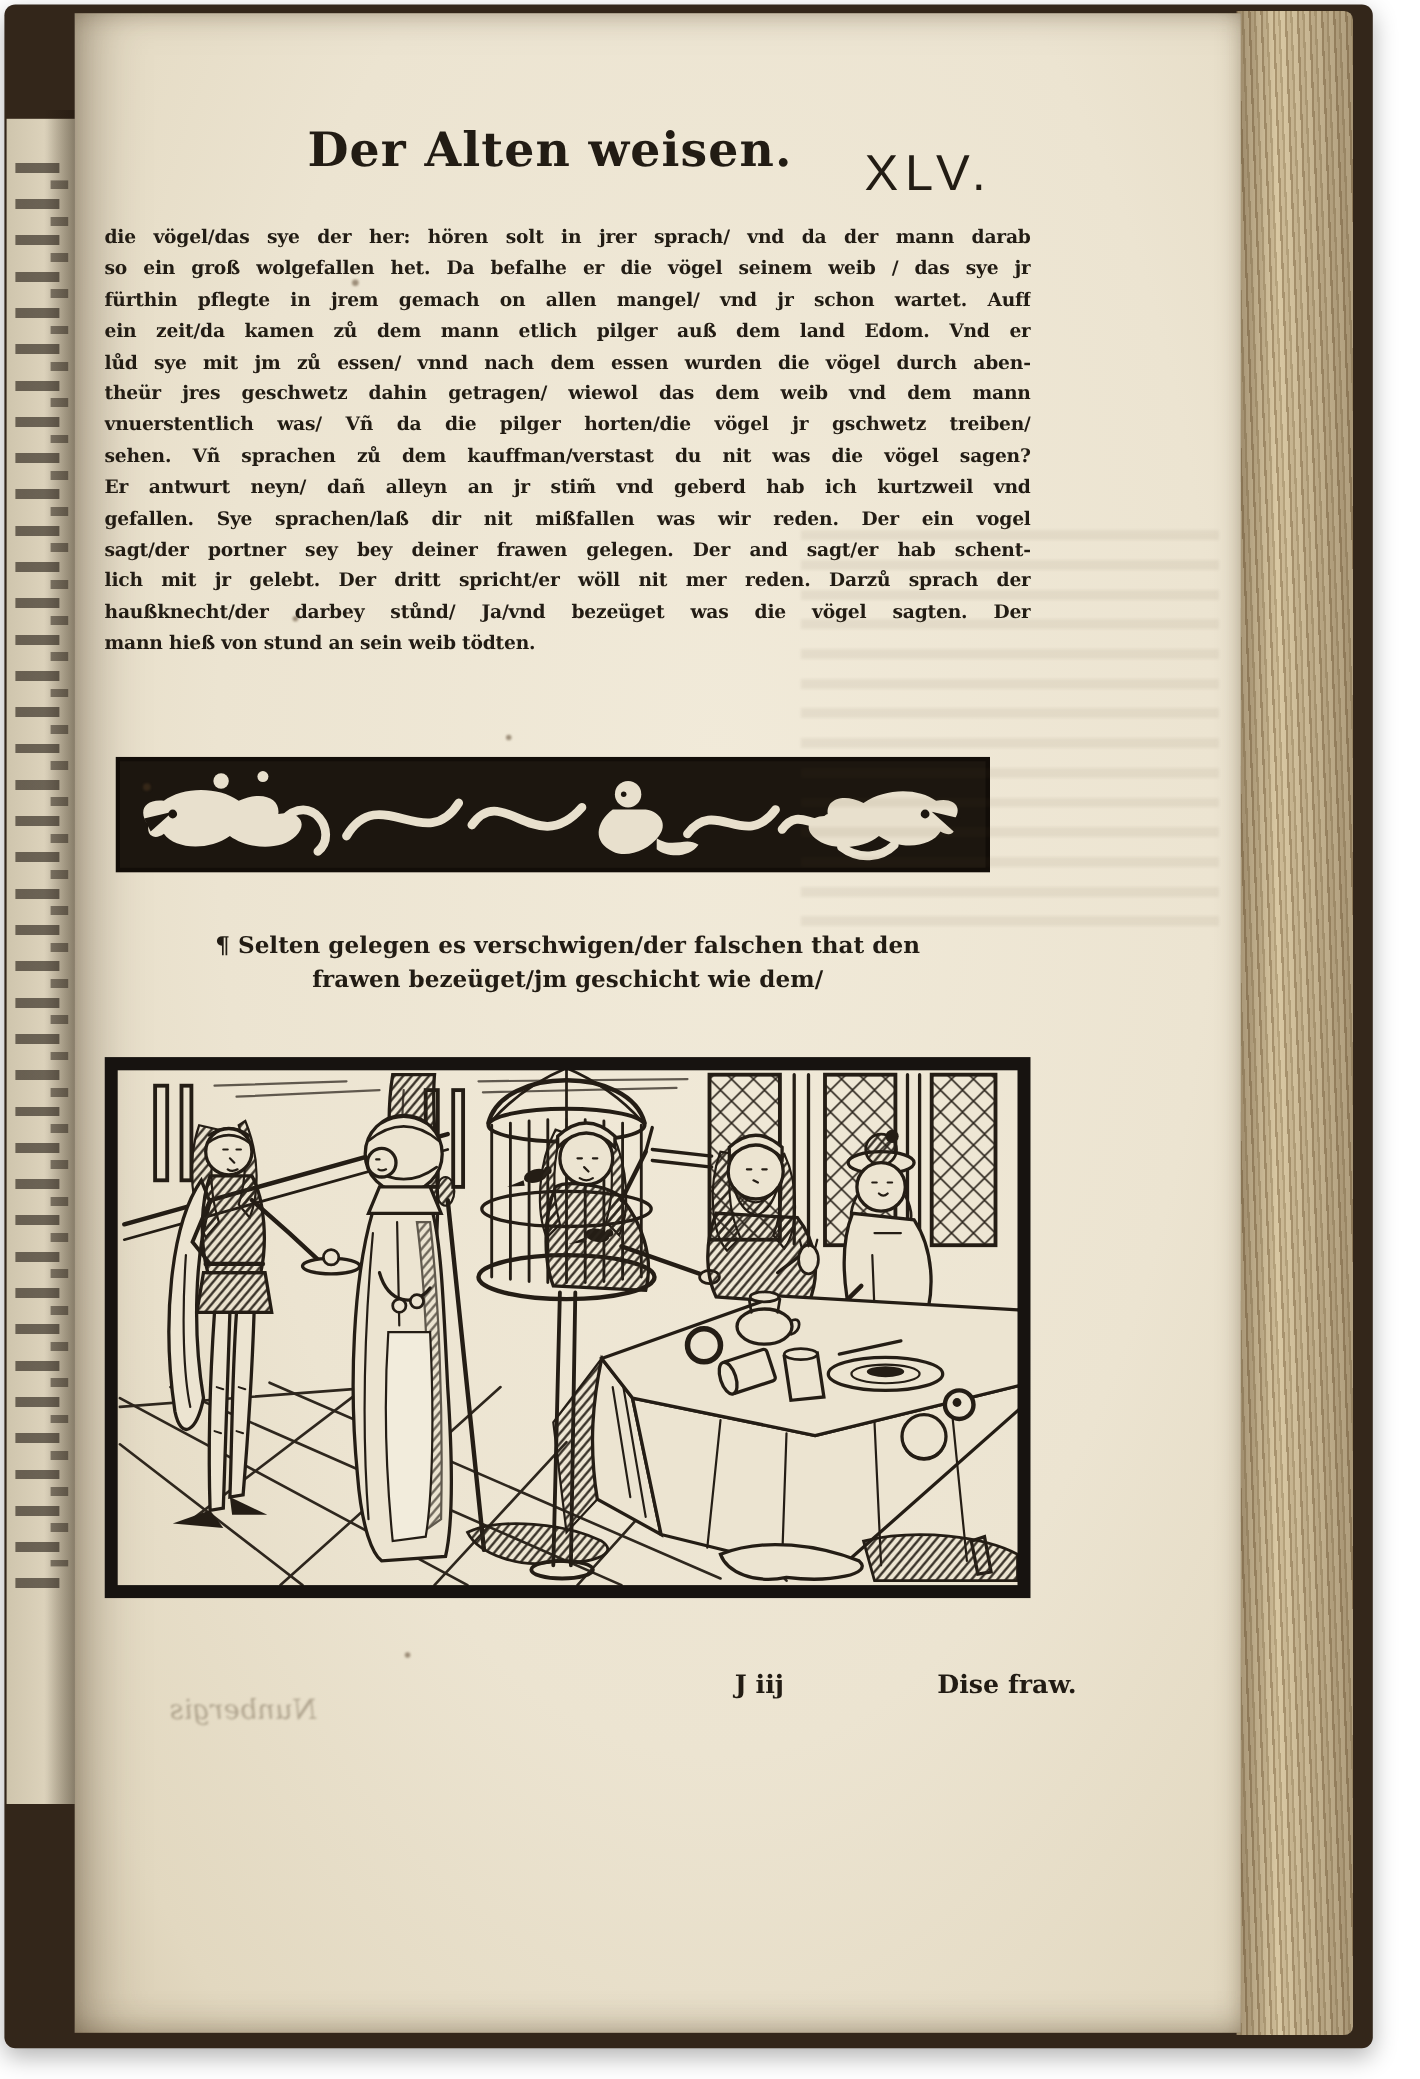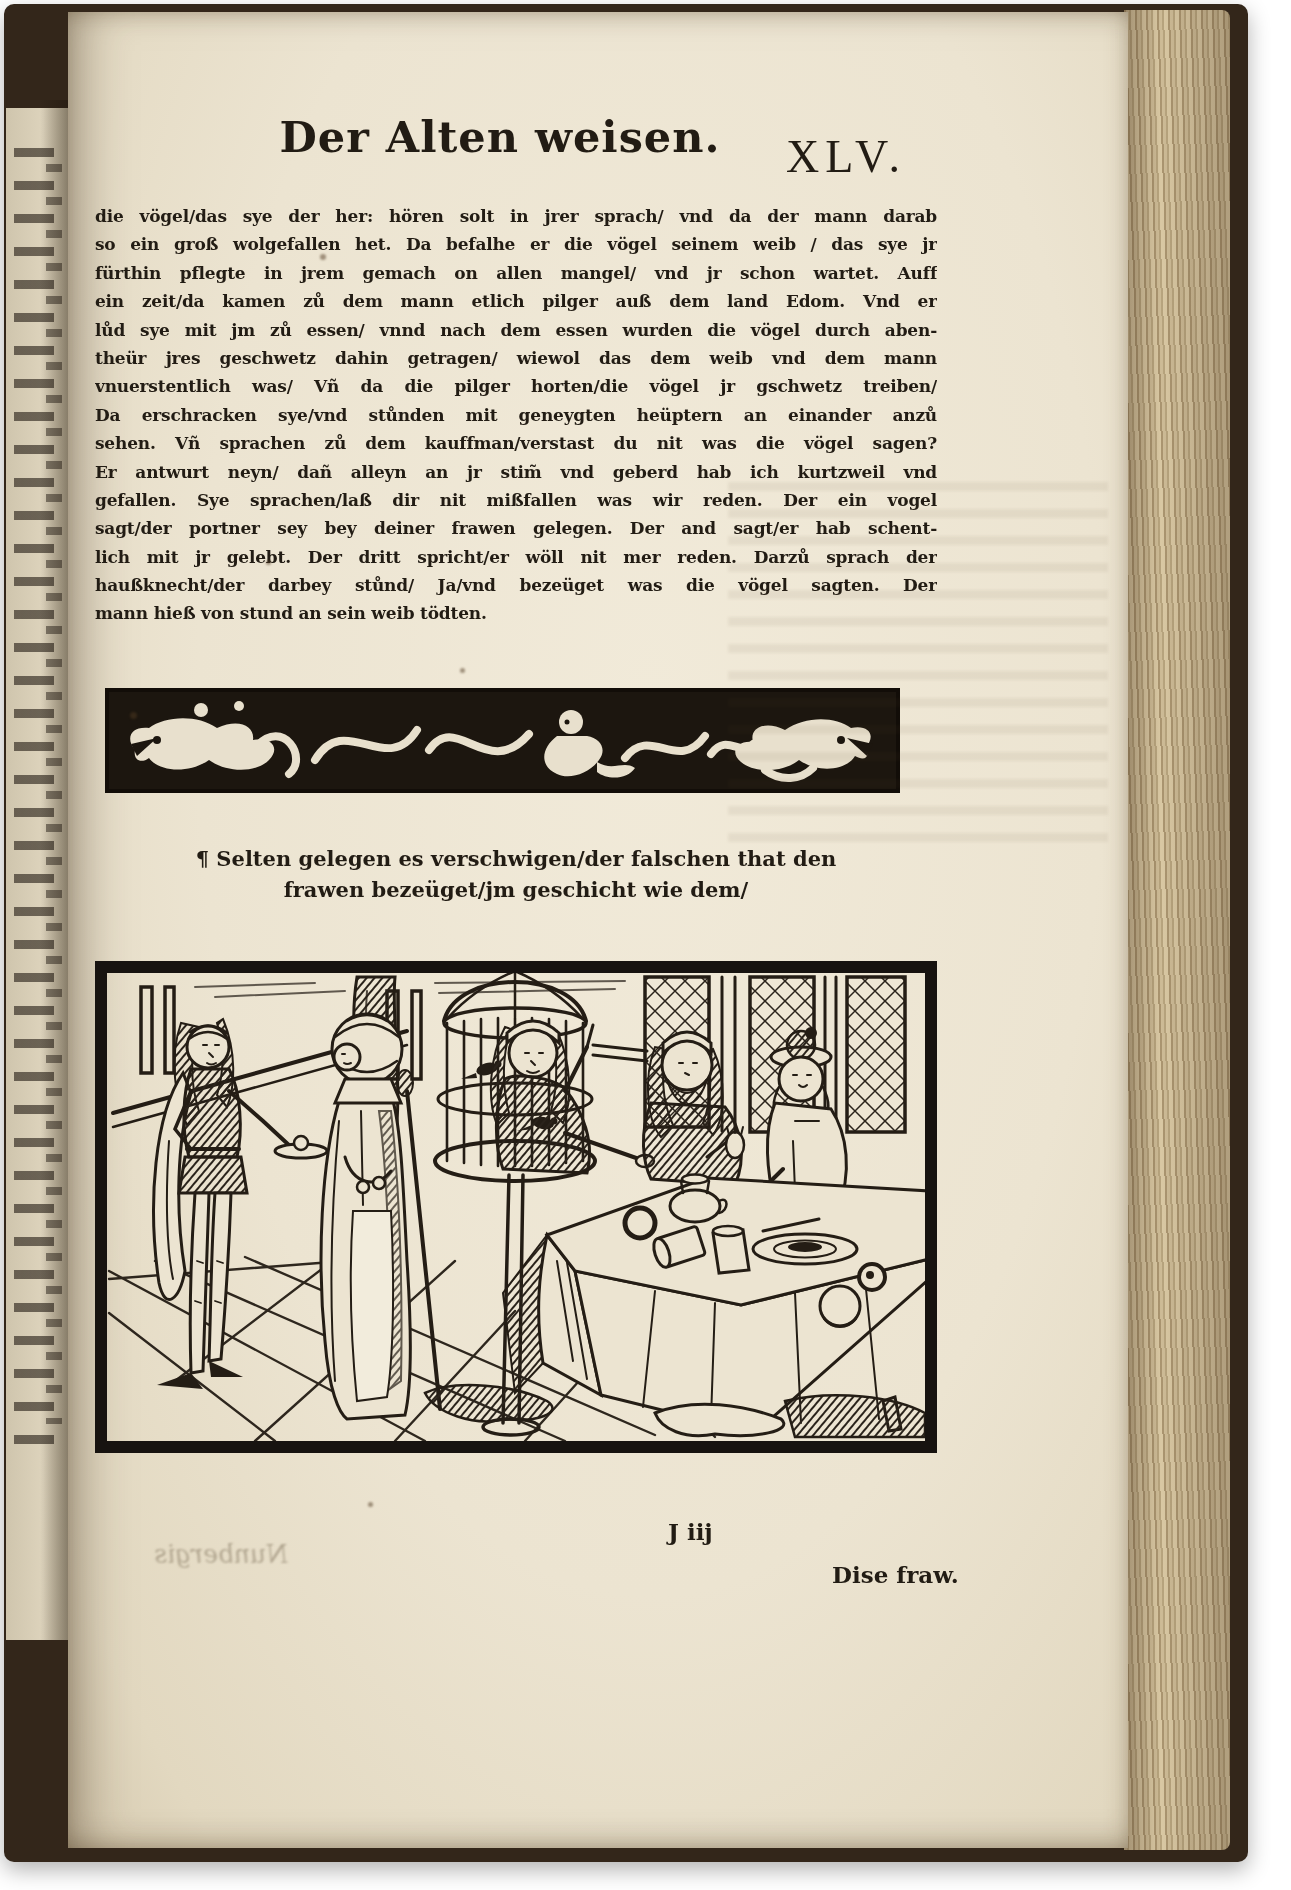--- a/index.html
+++ b/index.html
@@ -26,33 +26,33 @@
   
   .page{position:absolute;left:68px;top:12px;width:1060px;height:1836px;
         background:radial-gradient(ellipse at 55% 38%,#f1ead9 0%,#ece4d1 55%,#e2d8c0 88%,#d7cbb1 100%);
         box-shadow:inset 34px 0 55px -28px rgba(60,42,22,.5),
                    inset -10px 0 24px -12px rgba(90,70,40,.35),
                    inset 0 -18px 34px -20px rgba(90,70,40,.4),
                    inset 0 14px 26px -18px rgba(90,70,40,.35);}
   .bl{font-family:"DejaVu Serif",serif;font-weight:700;color:#221c14;}
   .title{position:absolute;left:152px;top:100px;width:560px;text-align:center;
          font-size:43px;letter-spacing:1px;}
-  .folio{position:absolute;left:718px;top:118px;width:170px;font-family:Liberation Serif, serif;
+  .folio{position:absolute;left:718px;top:118px;width:170px;font-family:Liberation Sans, sans-serif;
          font-size:46px;letter-spacing:6px;color:#221c14;}
   .bodytext{position:absolute;left:27px;top:190px;width:842px;}
   .bodyline{height:28.4px;font-size:17px;line-height:28.4px;letter-spacing:-.2px;
             text-align:justify;text-align-last:justify;overflow:hidden;white-space:nowrap;}
   .bodyline.last{text-align-last:left;}
   .ornament{position:absolute;left:37px;top:676px;width:795px;height:106px;}
   .caption{position:absolute;left:27px;top:831px;width:842px;text-align:center;}
   .caption div{font-size:21px;line-height:31px;}
   .woodcut{position:absolute;left:27px;top:949px;width:842px;height:492px;}
   .sig{position:absolute;top:1506px;font-size:23px;}
   .sig-mark{left:600px;}
-  .catchword{left:764px;margin-top:43px;}
+  .catchword{left:784px;}
   .offset-ink{position:absolute;left:30px;top:1528px;width:190px;font-size:25px;font-style:italic;
         color:rgba(95,80,58,.4);transform:scaleX(-1) skewX(6deg);filter:blur(1.1px);}
   .speck{position:absolute;border-radius:50%;background:rgba(80,58,34,.5);filter:blur(1px);}
   .showthrough{position:absolute;left:660px;top:470px;width:380px;height:360px;opacity:.07;
         background:repeating-linear-gradient(to bottom,#5a452a 0 9px,transparent 9px 27px);
         filter:blur(1.4px);}
   svg{display:block;}
 </style>
 </head>
 <body>
@@ -73,21 +73,20 @@
     <div class="folio">XLV.</div>
 
     <div class="bodytext">
       <div class="bodyline bl">die vögel/das sye der her: hören solt in jrer sprach/ vnd da der mann darab</div>
       <div class="bodyline bl">so ein groß wolgefallen het. Da befalhe er die vögel seinem weib / das sye jr</div>
       <div class="bodyline bl">fürthin pflegte in jrem gemach on allen mangel/ vnd jr schon wartet. Auff</div>
       <div class="bodyline bl">ein zeit/da kamen zů dem mann etlich pilger auß dem land Edom. Vnd er</div>
       <div class="bodyline bl">lůd sye mit jm zů essen/ vnnd nach dem essen wurden die vögel durch aben-</div>
       <div class="bodyline bl">theür jres geschwetz dahin getragen/ wiewol das dem weib vnd dem mann</div>
       <div class="bodyline bl">vnuerstentlich was/ Vñ da die pilger horten/die vögel jr gschwetz treiben/</div>
-      <div class="bodyline bl">Da erschracken sye/vnd stůnden mit geneygten heüptern an einander anzů</div>
       <div class="bodyline bl">sehen. Vñ sprachen zů dem kauffman/verstast du nit was die vögel sagen?</div>
       <div class="bodyline bl">Er antwurt neyn/ dañ alleyn an jr stim̃ vnd geberd hab ich kurtzweil vnd</div>
       <div class="bodyline bl">gefallen. Sye sprachen/laß dir nit mißfallen was wir reden. Der ein vogel</div>
       <div class="bodyline bl">sagt/der portner sey bey deiner frawen gelegen. Der and sagt/er hab schent-</div>
       <div class="bodyline bl">lich mit jr gelebt. Der dritt spricht/er wöll nit mer reden. Darzů sprach der</div>
       <div class="bodyline bl">haußknecht/der darbey stůnd/ Ja/vnd bezeüget was die vögel sagten. Der</div>
       <div class="bodyline bl last">mann hieß von stund an sein weib tödten.</div>
     </div>
 
     <svg class="ornament" viewBox="0 0 795 106">

